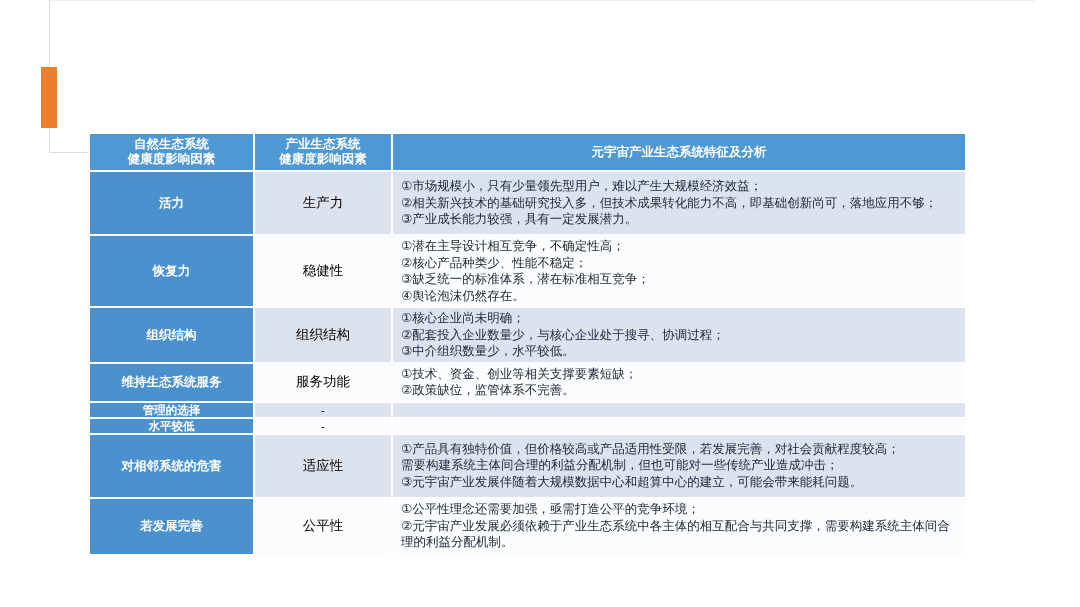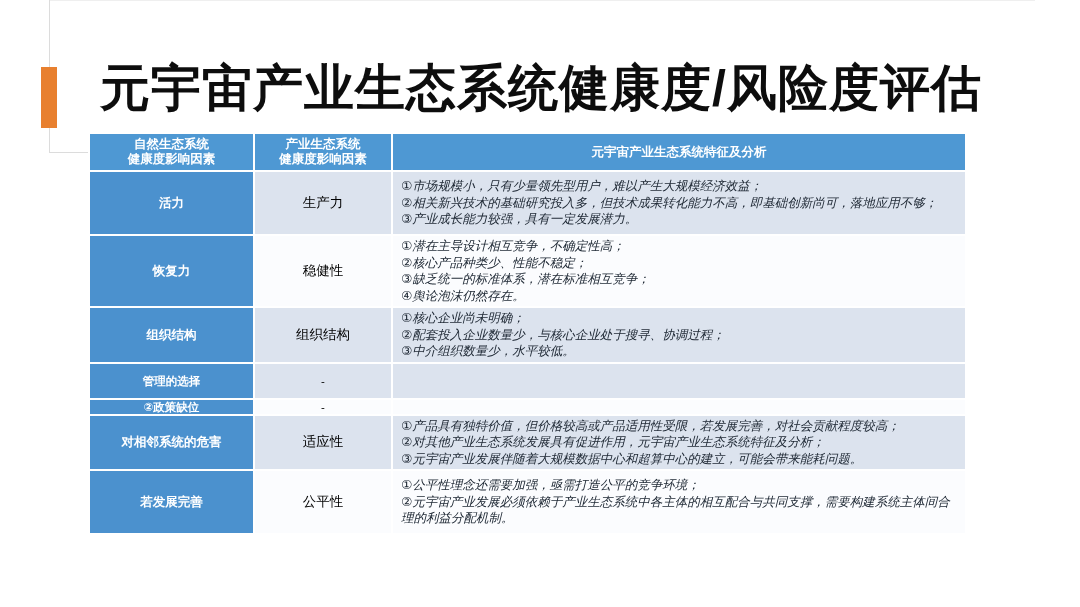--- a/index.html
+++ b/index.html
@@ -49,21 +49,21 @@
     font-weight:bold;font-size:12.5px;text-align:center;
     vertical-align:middle;padding:2px 6px;line-height:14px;margin-top:20px;
   }
   td.cell-industry{
     text-align:center;vertical-align:middle;
     font-size:13.5px;color:#000000;padding:2px 4px;
   }
   td.cell-analysis{
     font-size:12.5px;color:var(--body-text);
     line-height:16.5px;padding:2px 8px;
-    vertical-align:middle;text-align:left;font-style:italic;
+    vertical-align:middle;text-align:left;
   }
   tr.banded td.cell-industry,tr.banded td.cell-analysis{background:var(--band-light-blue);}
   tr:not(.banded) td.cell-industry,tr:not(.banded) td.cell-analysis{background:var(--band-white);}
 
   #table-body tr:nth-child(1){height:64px;}
   #table-body tr:nth-child(2){height:66px;}
   #table-body tr:nth-child(3){height:48px;}
   #table-body tr:nth-child(4){height:36px;}
   #table-body tr:nth-child(5){height:16px;}
   #table-body tr:nth-child(6){height:16px;}
@@ -76,21 +76,20 @@
 </style>
 </head>
 <body>
 
 <div class="slide">
   <div class="card-edge-top"></div>
   <div class="card-edge-v"></div>
   <div class="card-edge-h"></div>
   <div class="accent-bar"></div>
 
-  <h1 class="title">元宇宙产业生态系统健康度/风险度评估</h1>
 
   <table class="assessment">
     <colgroup>
       <col style="width:165px">
       <col style="width:138px">
       <col style="width:574px">
     </colgroup>
     <thead>
       <tr>
         <th>
@@ -128,36 +127,44 @@
         </tr>
         <tr class="banded">
           <td class="cell-natural">组织结构</td>
           <td class="cell-industry">组织结构</td>
           <td class="cell-analysis">
             <div>①核心企业尚未明确；</div>
             <div>②配套投入企业数量少，与核心企业处于搜寻、协调过程；</div>
             <div>③中介组织数量少，水平较低。</div>
           </td>
         </tr>
+        <tr>
+          <td class="cell-natural">维持生态系统服务</td>
+          <td class="cell-industry">服务功能</td>
+          <td class="cell-analysis">
+            <div>①技术、资金、创业等相关支撑要素短缺；</div>
+            <div>②政策缺位，监管体系不完善。</div>
+          </td>
+        </tr>
         <tr class="banded compact">
           <td class="cell-natural">管理的选择</td>
           <td class="cell-industry">-</td>
           <td class="cell-analysis"></td>
         </tr>
         <tr class="compact">
-          <td class="cell-natural">②政策缺位</td>
+          <td class="cell-natural">水平较低</td>
           <td class="cell-industry">-</td>
           <td class="cell-analysis"></td>
         </tr>
         <tr class="banded">
           <td class="cell-natural">对相邻系统的危害</td>
           <td class="cell-industry">适应性</td>
           <td class="cell-analysis">
             <div>①产品具有独特价值，但价格较高或产品适用性受限，若发展完善，对社会贡献程度较高；</div>
-            <div>②对其他产业生态系统发展具有促进作用，元宇宙产业生态系统特征及分析；</div>
+            <div>需要构建系统主体间合理的利益分配机制，但也可能对一些传统产业造成冲击；</div>
             <div>③元宇宙产业发展伴随着大规模数据中心和超算中心的建立，可能会带来能耗问题。</div>
           </td>
         </tr>
         <tr>
           <td class="cell-natural">若发展完善</td>
           <td class="cell-industry">公平性</td>
           <td class="cell-analysis">
             <div>①公平性理念还需要加强，亟需打造公平的竞争环境；</div>
             <div>②元宇宙产业发展必须依赖于产业生态系统中各主体的相互配合与共同支撑，需要构建系统主体间合理的利益分配机制。</div>
           </td>

